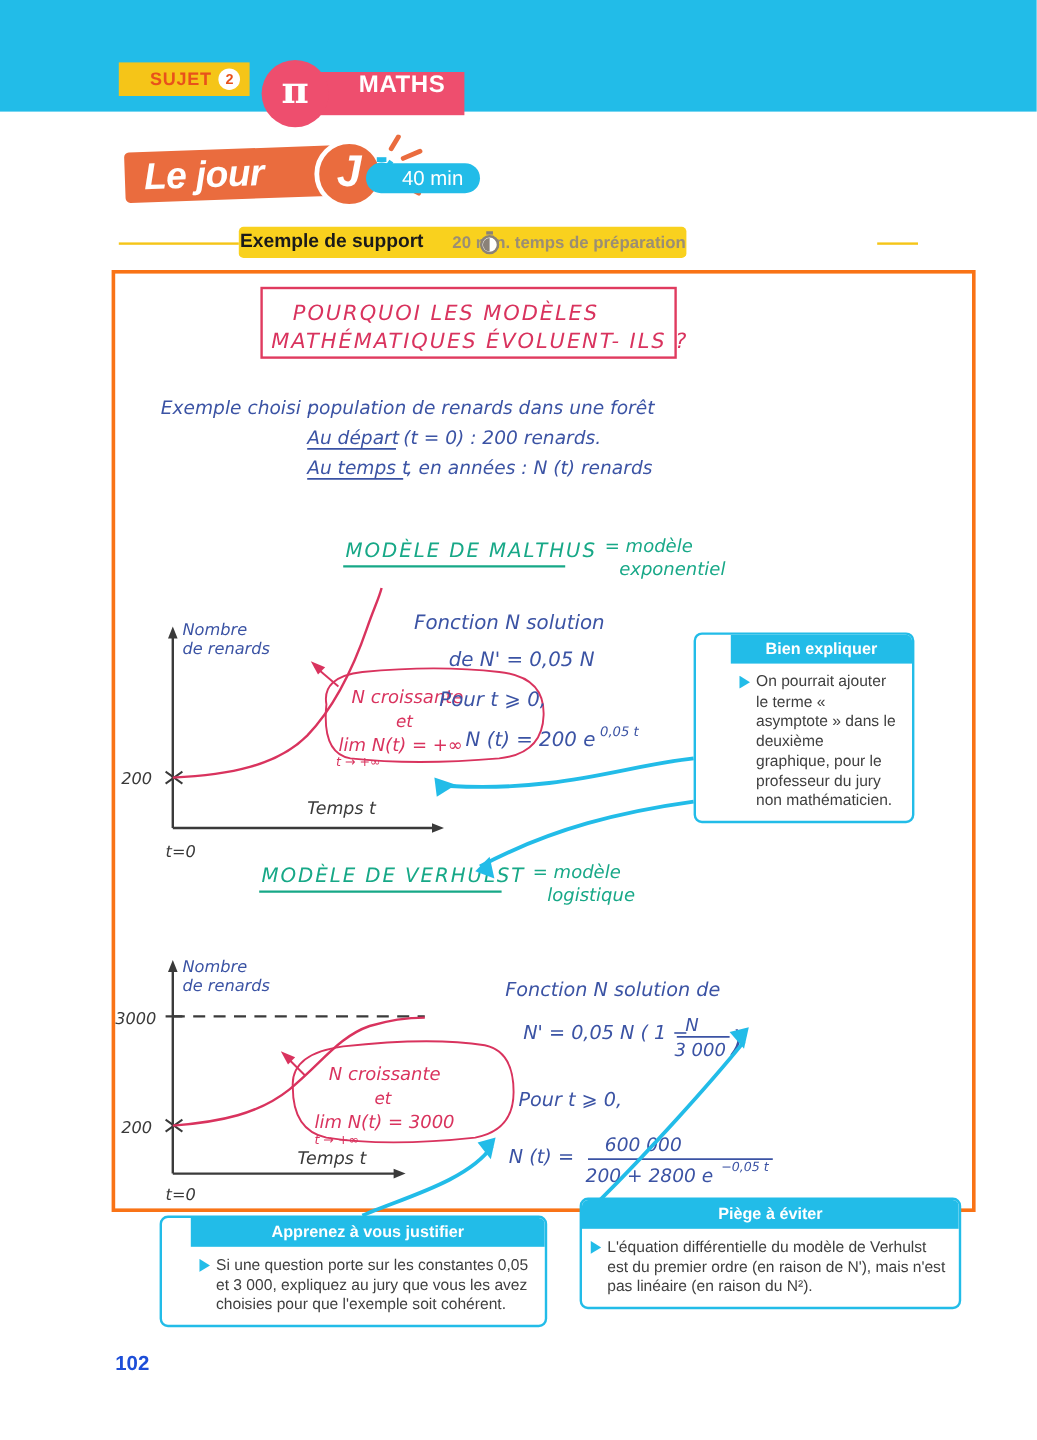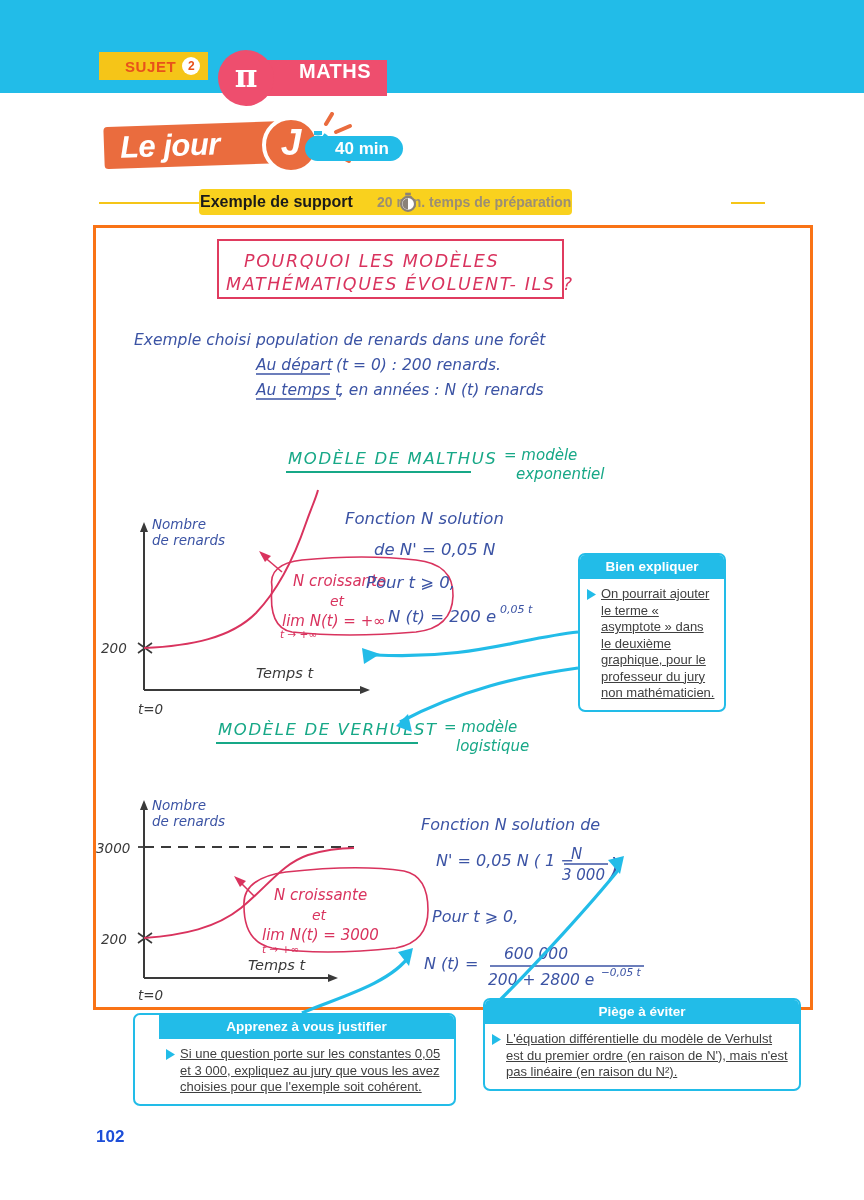--- a/index.html
+++ b/index.html
@@ -131,21 +131,21 @@
   .jour-rays { position: absolute; left: 202px; top: 0px; }
 
   .timer-badge {
     position: absolute;
     left: 305px;
     top: 136px;
     height: 25px;
     background: #22BCE8;
     border-radius: 13px;
     color: #ffffff;
-    font-weight: bold;
+    font-weight: normal;
     font-size: 17px;
     display: flex;
     align-items: center;
     padding: 0 14px 0 30px;
   }
   .timer-icon-big { position: absolute; left: 306px; top: 130px; }
 
   
   .band-wrap {
     position: absolute;
@@ -255,32 +255,32 @@
     padding: 7px 9px 8px 7px;
     color: #3f3f3f;
     font-size: 13px;
     line-height: 1.27;
   }
   .bullet-row {
     display: flex;
     gap: 5px;
     margin-bottom: 7px;
   }
-  .bullet-row:last-child { margin-bottom: 0; text-decoration: underline; }
+  .bullet-row:last-child { margin-bottom: 0; }
   .bullet-tri {
     flex: none;
     width: 9px;
     height: 11px;
     margin-top: 3px;
     background: #22BCE8;
     clip-path: polygon(0 0, 100% 50%, 0 100%);
   }
   .bullet-text { flex: 1; }
 
-  #callout-bien    { left: 578px; top: 553px; width: 148px; }
+  #callout-bien    { left: 578px; top: 527px; width: 184px; padding-left: 29px; }
   #callout-apprenez{ left: 133px; top: 1013px; width: 323px; padding-left: 24px; }
   #callout-piege   { left: 483px; top: 998px; width: 318px; }
 
   
   .page-number {
     position: absolute;
     left: 96px;
     top: 1127px;
     font-size: 17px;
     font-weight: bold;

